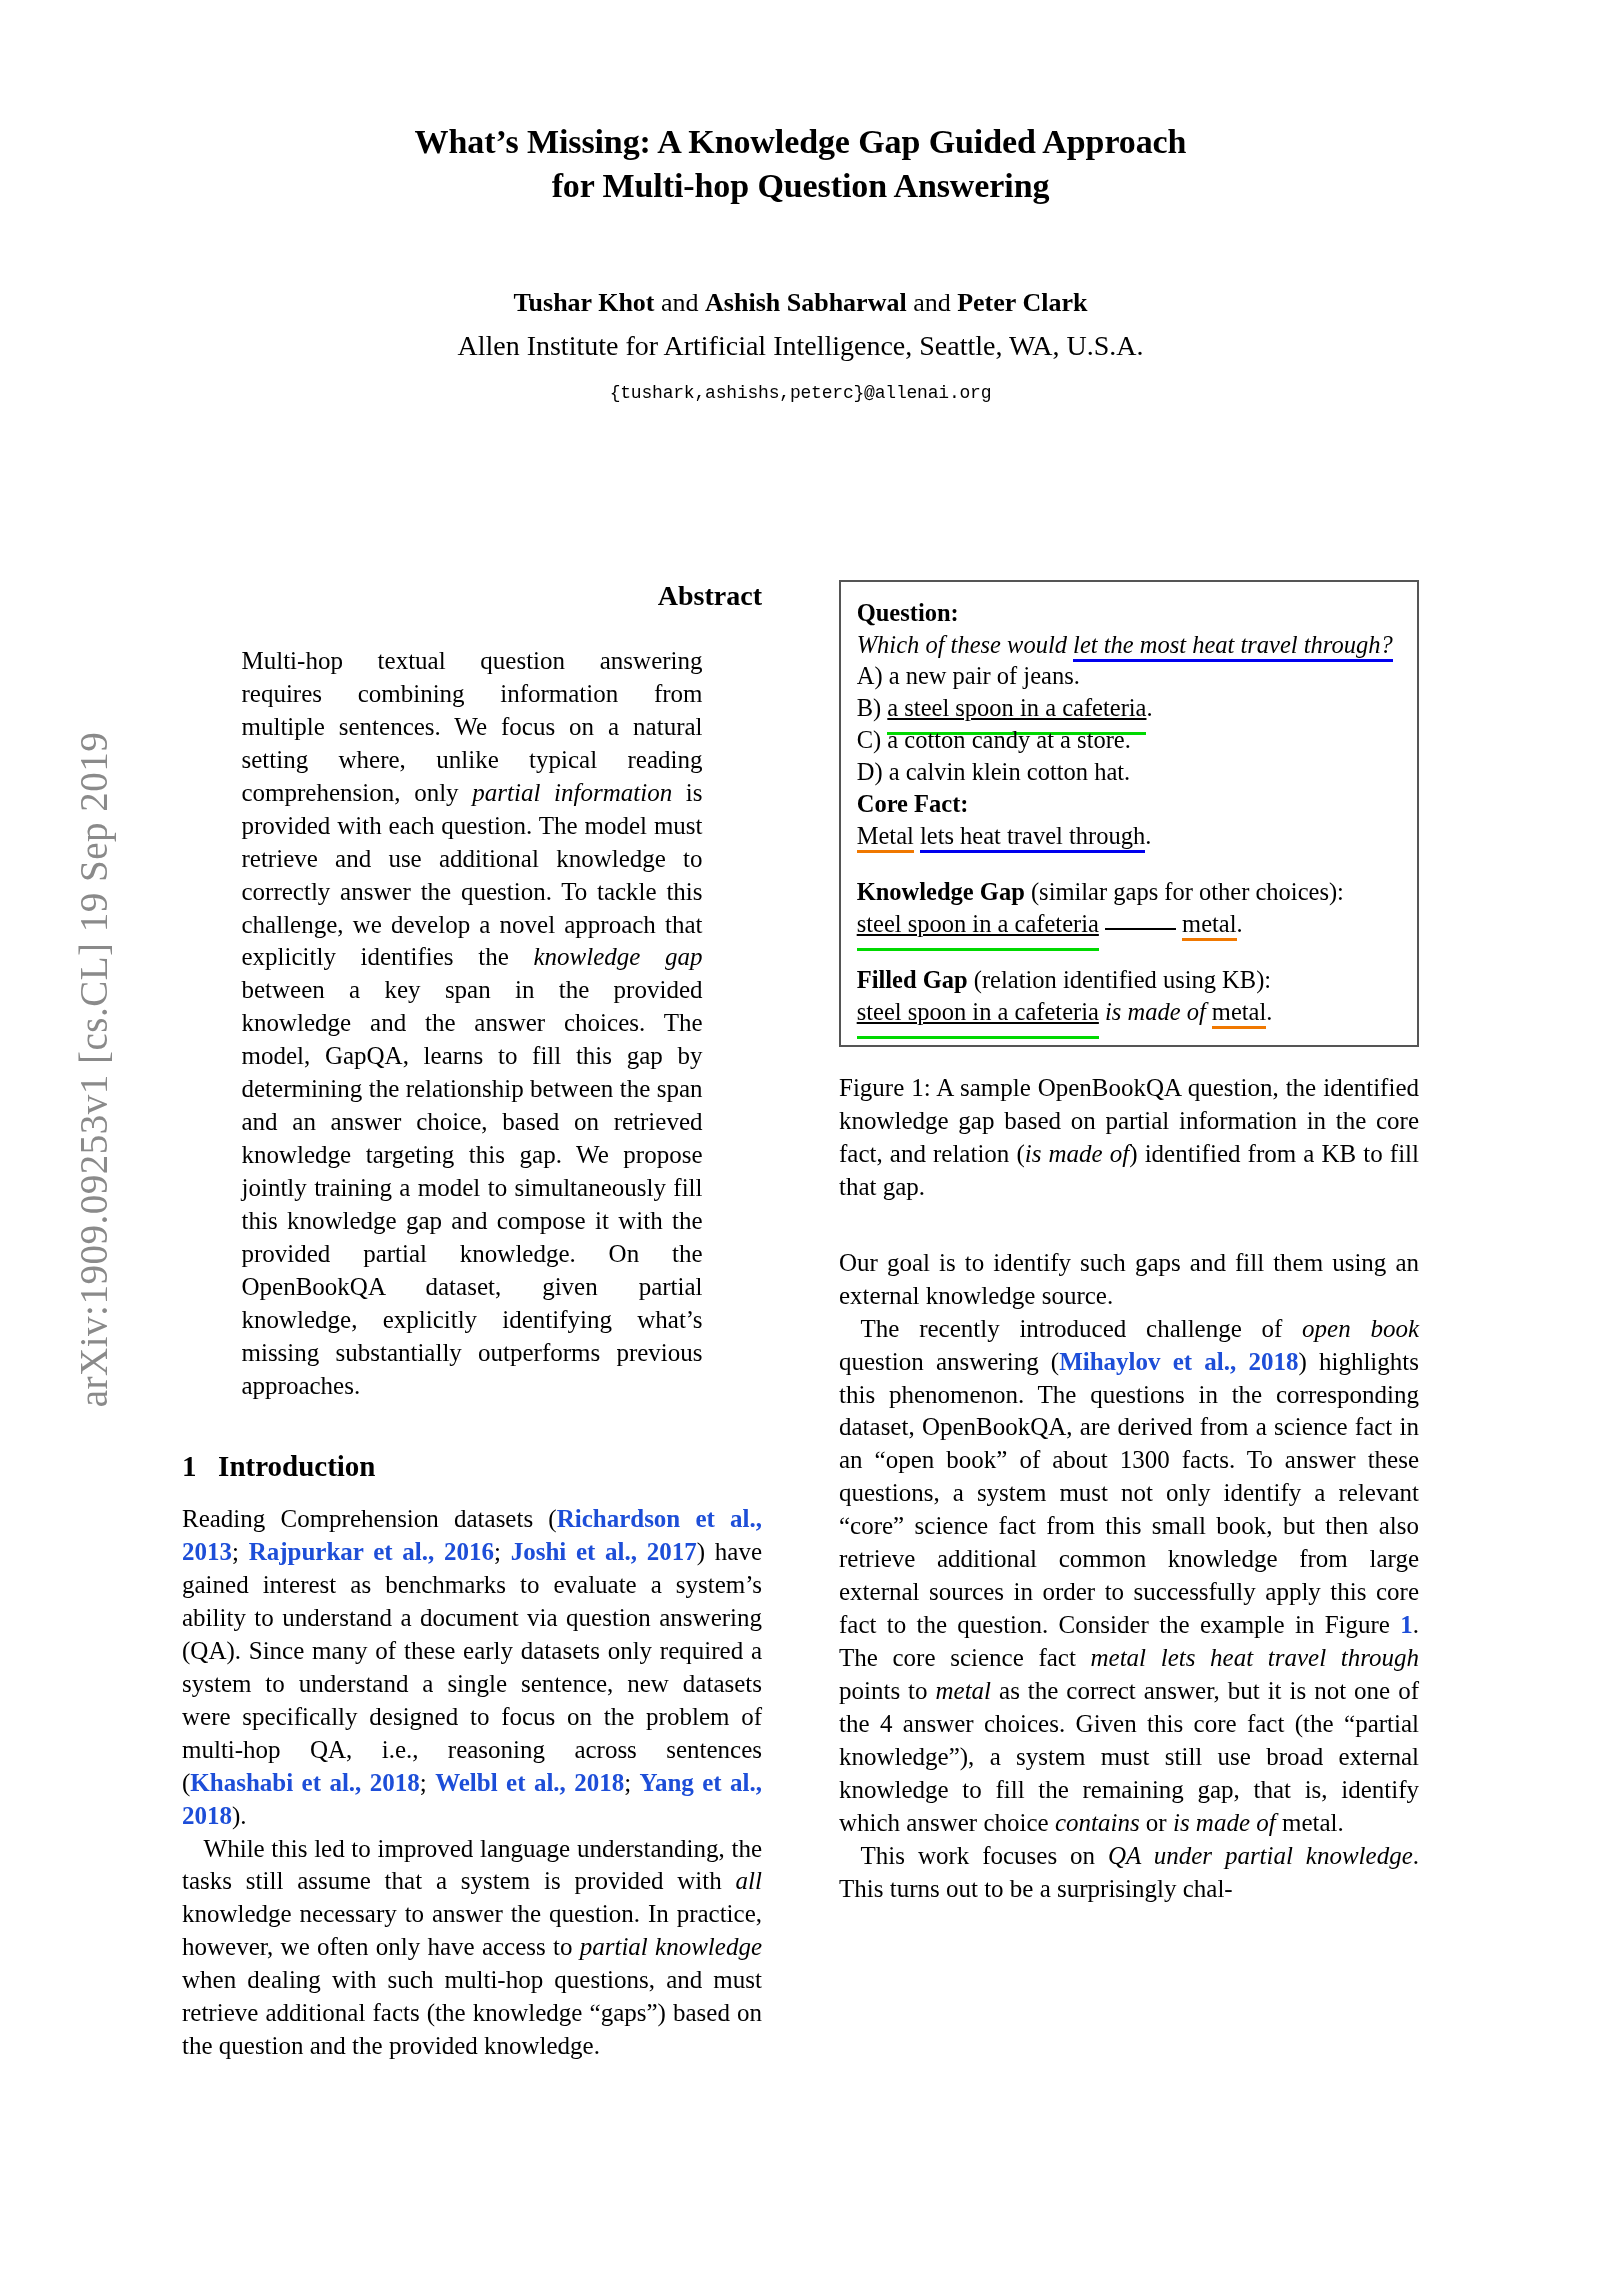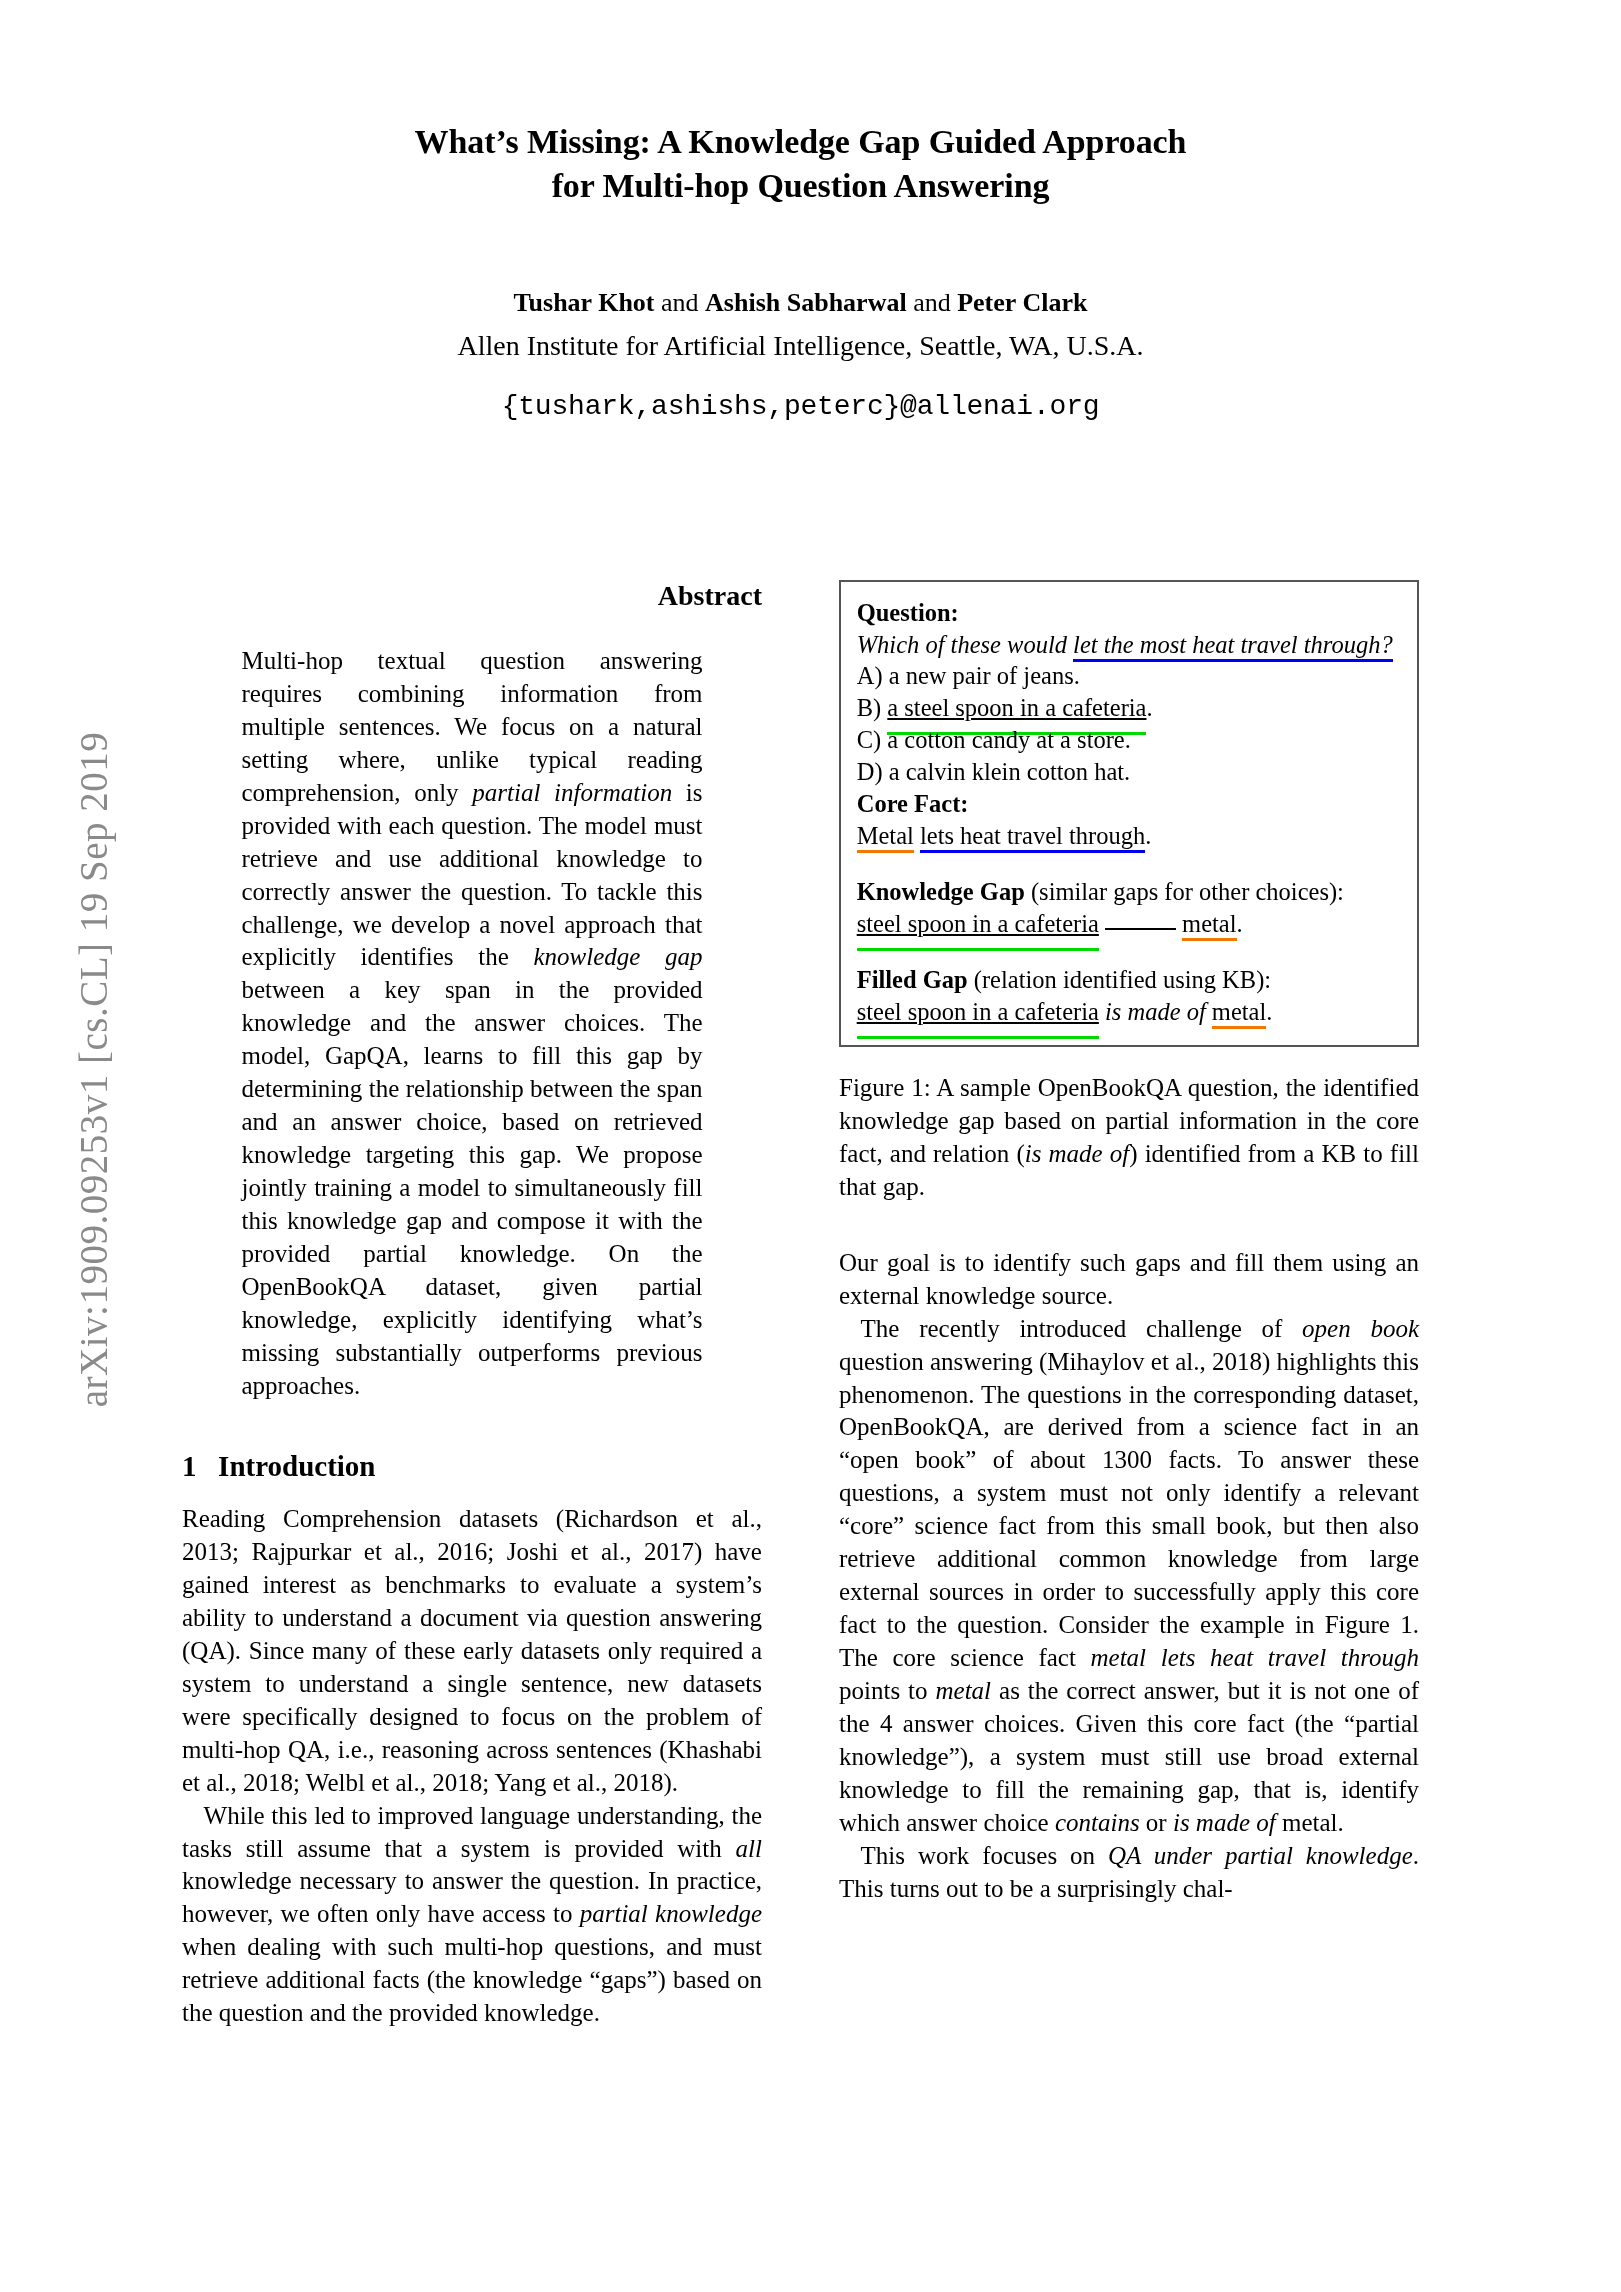--- a/index.html
+++ b/index.html
@@ -62,22 +62,22 @@
   }
   .author-name { font-weight: bold; }
   .author-and { font-weight: normal; }
   .affiliation {
     font-size: 28px;
     line-height: 1.5;
     margin-top: 2.9px;
   }
   .email {
     font-family: "Liberation Mono", "DejaVu Sans Mono", monospace;
-    font-size: 28px;
-    margin-top: 24px;
+    font-size: 18px;
+    margin-top: 16px;
     letter-spacing: -0.2px;
   }
 
   
   #columns {
     position: absolute;
     top: 580px;
     left: 0;
     width: 1237px;
   }
@@ -149,21 +149,21 @@
   }
 
   .fig-caption {
     font-size: 25px;
     line-height: 1.318;
     text-align: justify;
     margin: 0 0 43px 0;
   }
 </style>
 <style>
-    .cite { color: #000000; }
+    .cite { color: #1d4ed8; font-weight: bold; }
     .ul-blue { border-bottom-color: #0000ee; }
     .ul-green { border-bottom-color: #00d900; }
     .ul-orange { border-bottom-color: #f07800; }
     #figure-box { border-color: #555555; }
     #arxiv-stamp { color: #8a8a8a; }
   </style></head>
 <body>
 
 <div id="arxiv-stamp">arXiv:1909.09253v1  [cs.CL]  19 Sep 2019</div>
 

